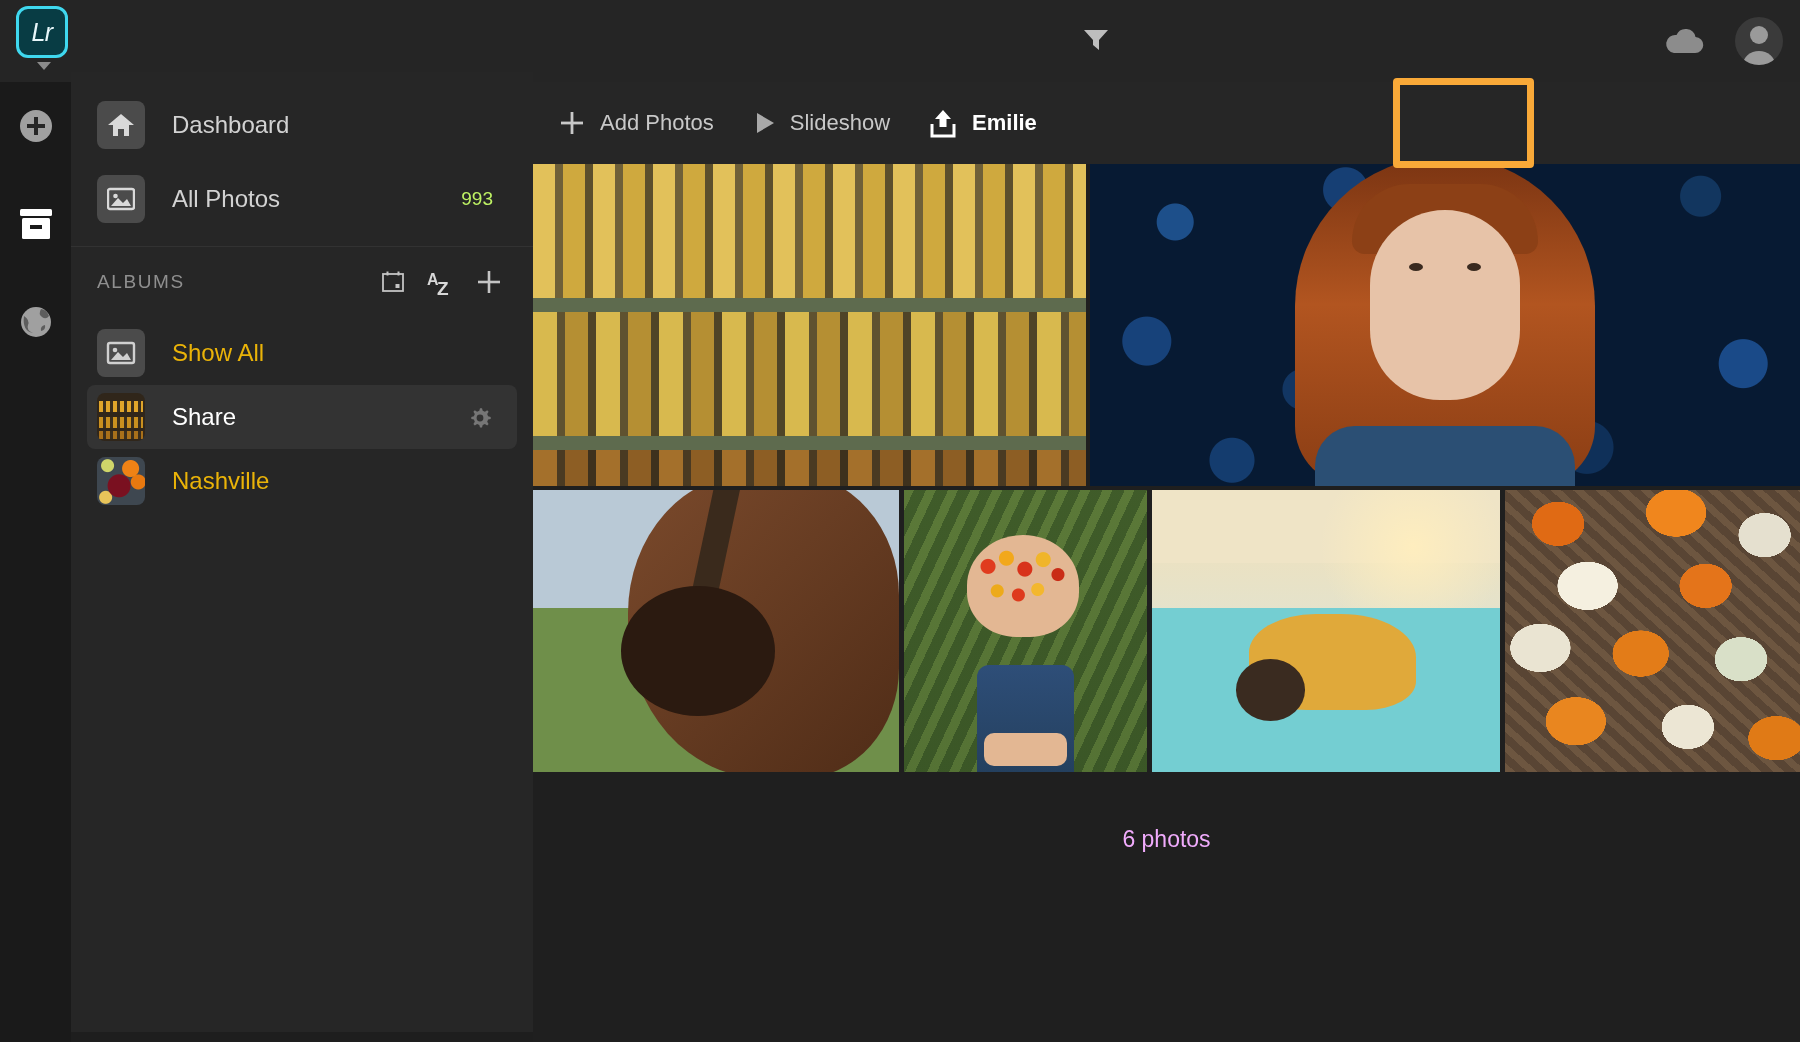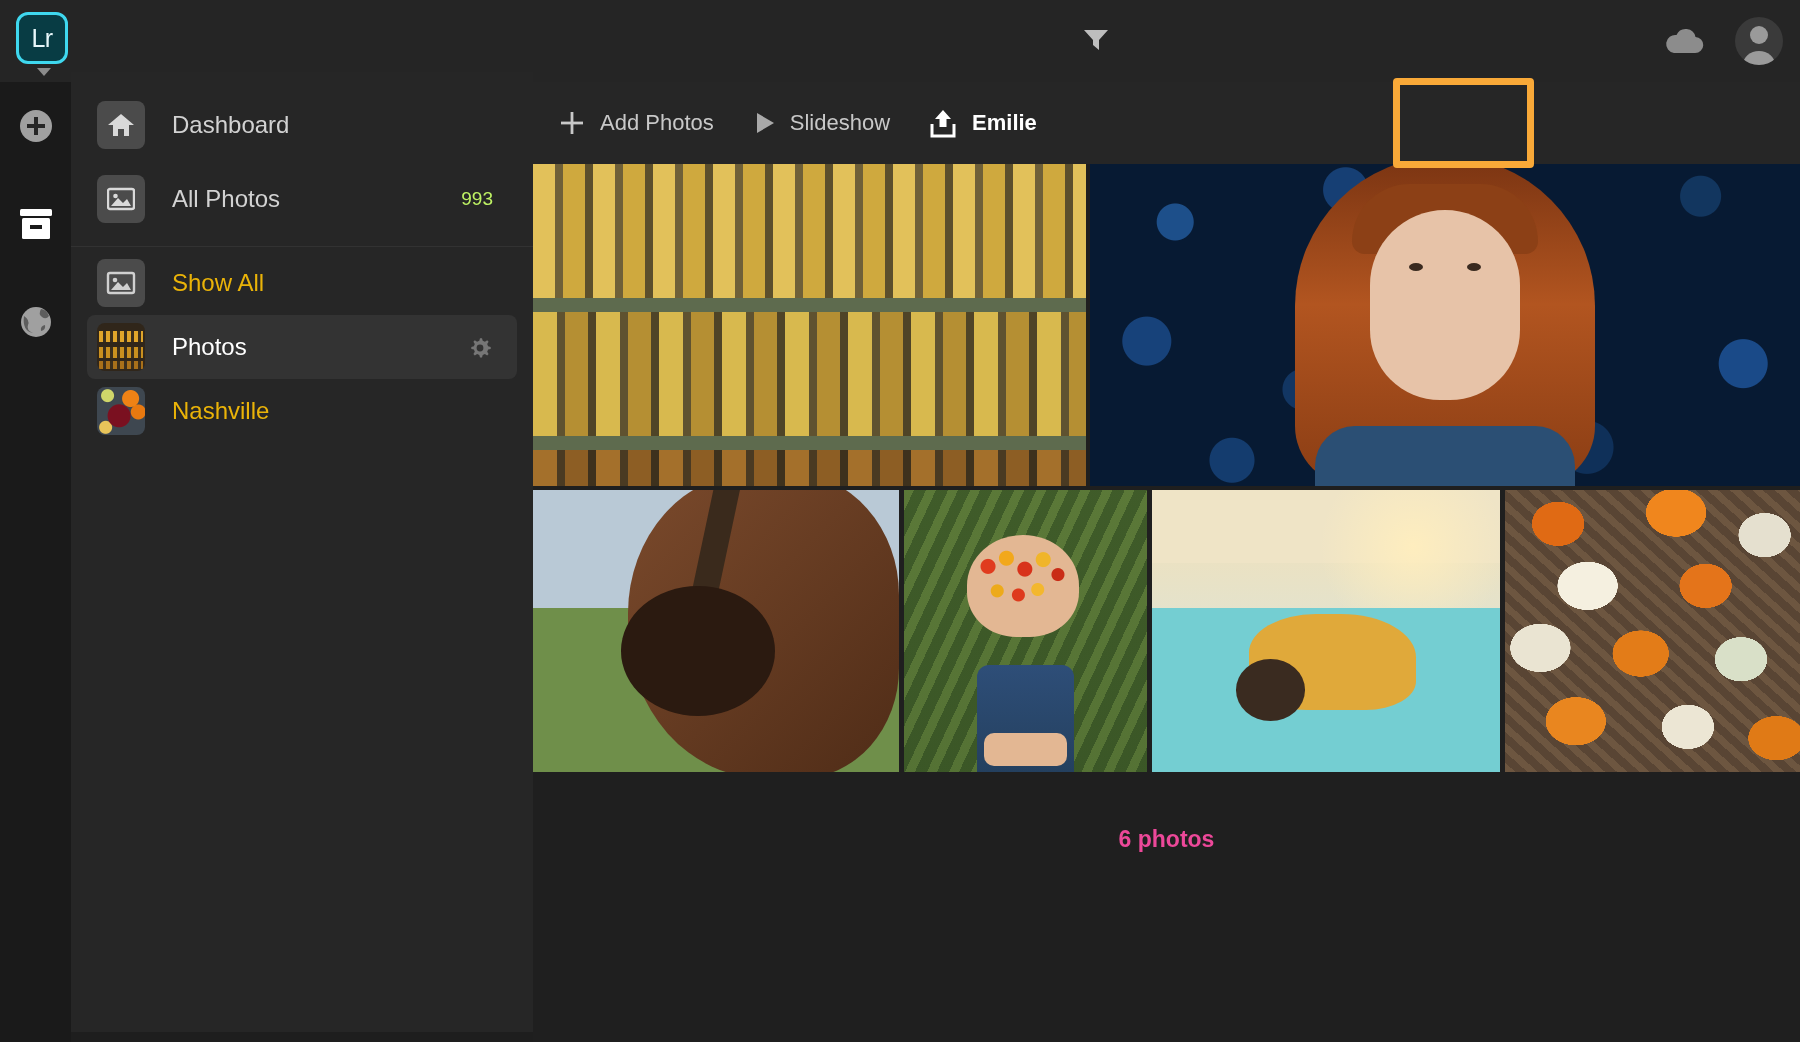--- a/index.html
+++ b/index.html
@@ -10,21 +10,21 @@
     overflow: hidden;
   }
   .app { position: relative; width: 1800px; height: 1042px; background: #1e1e1e; }
 
   
   .topbar {
     position: absolute; left: 0; top: 0; width: 1800px; height: 82px;
     background: #252525;
     display: flex; align-items: center;
   }
-  .logo-wrap { position: absolute; left: 16px; top: 12px; width: 56px; }
+  .logo-wrap { position: absolute; left: 16px; top: 6px; width: 56px; font-style: italic; }
   .logo {
     width: 52px; height: 52px; border-radius: 12px;
     background: #083c44; border: 3px solid #3fd8ef;
     display: flex; align-items: center; justify-content: center;
     color: #e8f7fa; font-size: 25px; font-weight: 400; letter-spacing: -0.5px;
   }
   .logo-caret {
     width: 0; height: 0; margin: 4px auto 0;
     border-left: 7px solid transparent; border-right: 7px solid transparent;
     border-top: 8px solid #8b8b8b;
@@ -120,21 +120,21 @@
     border: 7px solid #f9a938; border-radius: 4px; pointer-events: none; z-index: 5;
   }
 
   
   .grid { position: relative; width: 1267px; }
   .row1 { display: flex; height: 322px; }
   .row2 { display: flex; height: 282px; margin-top: 4px; }
   .cell { position: relative; overflow: hidden; }
 
   .footer-count {
-    text-align: center; margin-top: 54px; font-size: 23px; color: #ec4899; font-weight: bold;
+    text-align: center; margin-top: 54px; font-size: 23px; color: #f0abfc;
   }
 
   
   .ph { width: 100%; height: 100%; position: relative; overflow: hidden; }
 
   
   .jars { background: linear-gradient(#4c4332, #3b3426); }
   .shelfboard { position:absolute; left:0; width:100%; height:14px; background:#5e6b4e; box-shadow: 0 3px 6px rgba(0,0,0,.6); }
 
   
@@ -331,38 +331,64 @@
             <circle cx="8.5" cy="9" r="2.3" fill="#d9d9d9"></circle>
             <path d="M4 19 L11 11 L16 16 L20 12 L24 19 Z" fill="#d9d9d9"></path>
           </svg>
         </div>
         <span class="nav-label">All Photos</span>
         <span class="nav-count">993</span>
       </div>
 
       <div class="divider"></div>
 
+      <div class="albums-head">
+        <span class="albums-title">ALBUMS</span>
+
+        <span class="ic-btn">
+          <svg width="24" height="24" viewBox="0 0 24 24">
+            <rect x="2" y="4" width="20" height="17" fill="none" stroke="#c4c4c4" stroke-width="1.8"></rect>
+            <rect x="5.5" y="1.5" width="2" height="4" fill="#c4c4c4"></rect>
+            <rect x="16.5" y="1.5" width="2" height="4" fill="#c4c4c4"></rect>
+            <rect x="14.5" y="14" width="4" height="4" fill="#c4c4c4"></rect>
+          </svg>
+        </span>
+
+        <span class="ic-btn">
+          <span class="az">
+            <span class="a">A</span>
+            <span class="z">Z</span>
+          </span>
+        </span>
+
+        <span class="ic-btn">
+          <svg width="28" height="28" viewBox="0 0 28 28">
+            <rect x="12.7" y="3" width="2.6" height="22" fill="#c4c4c4"></rect>
+            <rect x="3" y="12.7" width="22" height="2.6" fill="#c4c4c4"></rect>
+          </svg>
+        </span>
+      </div>
 
       <div class="album-row" style="margin-top:4px;">
         <div class="album-thumb">
           <svg width="48" height="48" viewBox="0 0 48 48">
             <rect x="11" y="14" width="26" height="20" rx="2" fill="none" stroke="#d0d0d0" stroke-width="2.4"></rect>
             <circle cx="18" cy="21" r="2.3" fill="#d0d0d0"></circle>
             <path d="M14 31 L21 23 L26 28 L30 24 L34 31 Z" fill="#d0d0d0"></path>
           </svg>
         </div>
         <span class="album-label">Show All</span>
       </div>
 
 
       <div class="album-row selected">
         <div class="album-thumb t-emilie">
           <div class="t-emilie-rows"></div>
         </div>
-        <span class="album-label">Photos</span>
+        <span class="album-label">Share</span>
         <span class="gear">
           <svg width="26" height="26" viewBox="0 0 26 26">
             <path d="M13 3.2 l2 0 l.7 2.6 l2.2 .9 l2.3-1.4 l1.4 1.4 l-1.4 2.3 l.9 2.2 l2.6 .7 l0 2 l-2.6 .7 l-.9 2.2 l1.4 2.3 l-1.4 1.4 l-2.3-1.4 l-2.2 .9 l-.7 2.6 l-2 0 l-.7-2.6 l-2.2-.9 l-2.3 1.4 l-1.4-1.4 l1.4-2.3 l-.9-2.2 l-2.6-.7 l0-2 l2.6-.7 l.9-2.2 l-1.4-2.3 l1.4-1.4 l2.3 1.4 l2.2-.9 z" fill="#8d8d8d"></path>
             <circle cx="13" cy="13" r="3.4" fill="#333333"></circle>
           </svg>
         </span>
       </div>
 
       <div class="album-row">
         <div class="album-thumb t-nashville"></div>

